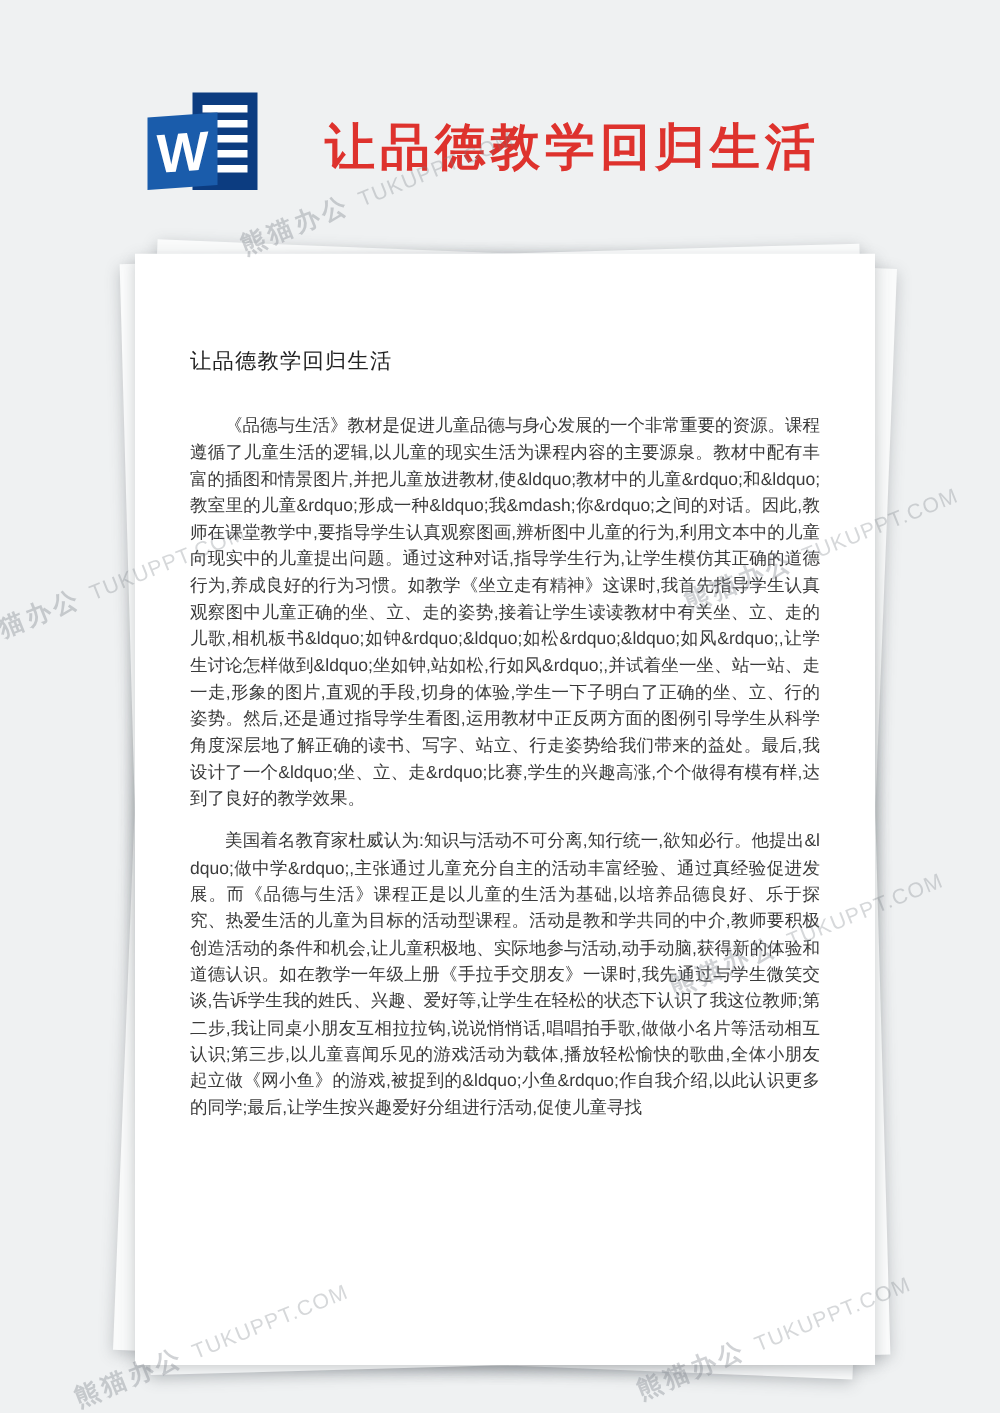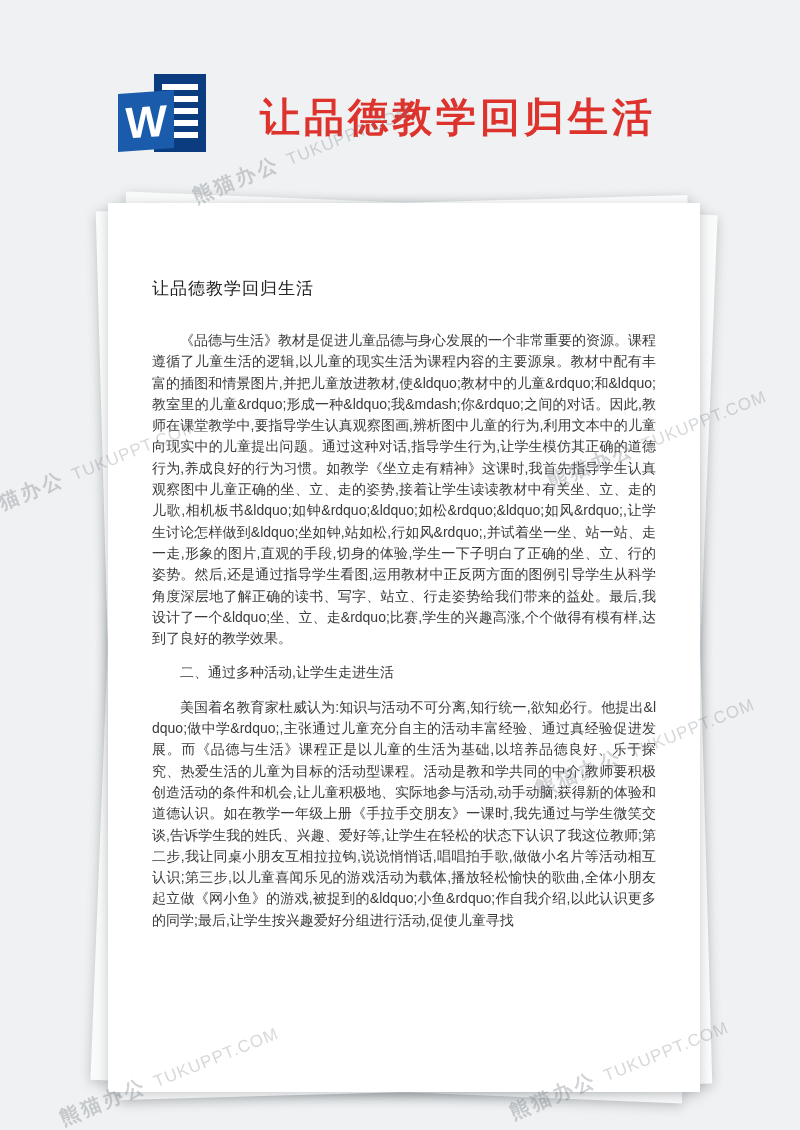--- a/index.html
+++ b/index.html
@@ -97,21 +97,20 @@
     </svg>
   </div>
   <h1 class="main-title">让品德教学回归生活</h1>
 
   <div class="sheet sheet-back"></div>
   <div class="sheet sheet-mid"></div>
   <div class="sheet sheet-front">
     <div class="doc-content">
       <h2 class="doc-title">让品德教学回归生活</h2>
       <p class="para">《品德与生活》教材是促进儿童品德与身心发展的一个非常重要的资源。课程遵循了儿童生活的逻辑,以儿童的现实生活为课程内容的主要源泉。教材中配有丰富的插图和情景图片,并把儿童放进教材,使&amp;ldquo;教材中的儿童&amp;rdquo;和&amp;ldquo;教室里的儿童&amp;rdquo;形成一种&amp;ldquo;我&amp;mdash;你&amp;rdquo;之间的对话。因此,教师在课堂教学中,要指导学生认真观察图画,辨析图中儿童的行为,利用文本中的儿童向现实中的儿童提出问题。通过这种对话,指导学生行为,让学生模仿其正确的道德行为,养成良好的行为习惯。如教学《坐立走有精神》这课时,我首先指导学生认真观察图中儿童正确的坐、立、走的姿势,接着让学生读读教材中有关坐、立、走的儿歌,相机板书&amp;ldquo;如钟&amp;rdquo;&amp;ldquo;如松&amp;rdquo;&amp;ldquo;如风&amp;rdquo;,让学生讨论怎样做到&amp;ldquo;坐如钟,站如松,行如风&amp;rdquo;,并试着坐一坐、站一站、走一走,形象的图片,直观的手段,切身的体验,学生一下子明白了正确的坐、立、行的姿势。然后,还是通过指导学生看图,运用教材中正反两方面的图例引导学生从科学角度深层地了解正确的读书、写字、站立、行走姿势给我们带来的益处。最后,我设计了一个&amp;ldquo;坐、立、走&amp;rdquo;比赛,学生的兴趣高涨,个个做得有模有样,达到了良好的教学效果。</p>
-      <p class="para">二、通过多种活动,让学生走进生活</p>
       <p class="para">美国着名教育家杜威认为:知识与活动不可分离,知行统一,欲知必行。他提出&amp;ldquo;做中学&amp;rdquo;,主张通过儿童充分自主的活动丰富经验、通过真经验促进发展。而《品德与生活》课程正是以儿童的生活为基础,以培养品德良好、乐于探究、热爱生活的儿童为目标的活动型课程。活动是教和学共同的中介,教师要积极创造活动的条件和机会,让儿童积极地、实际地参与活动,动手动脑,获得新的体验和道德认识。如在教学一年级上册《手拉手交朋友》一课时,我先通过与学生微笑交谈,告诉学生我的姓氏、兴趣、爱好等,让学生在轻松的状态下认识了我这位教师;第二步,我让同桌小朋友互相拉拉钩,说说悄悄话,唱唱拍手歌,做做小名片等活动相互认识;第三步,以儿童喜闻乐见的游戏活动为载体,播放轻松愉快的歌曲,全体小朋友起立做《网小鱼》的游戏,被捉到的&amp;ldquo;小鱼&amp;rdquo;作自我介绍,以此认识更多的同学;最后,让学生按兴趣爱好分组进行活动,促使儿童寻找</p>
     </div>
   </div>
 
   <div class="wm wm1">
     <span class="wm-brand">熊猫办公</span><span class="wm-domain">TUKUPPT.COM</span>
   </div>
   <div class="wm wm2">
     <span class="wm-brand">熊猫办公</span><span class="wm-domain">TUKUPPT.COM</span>
   </div>

